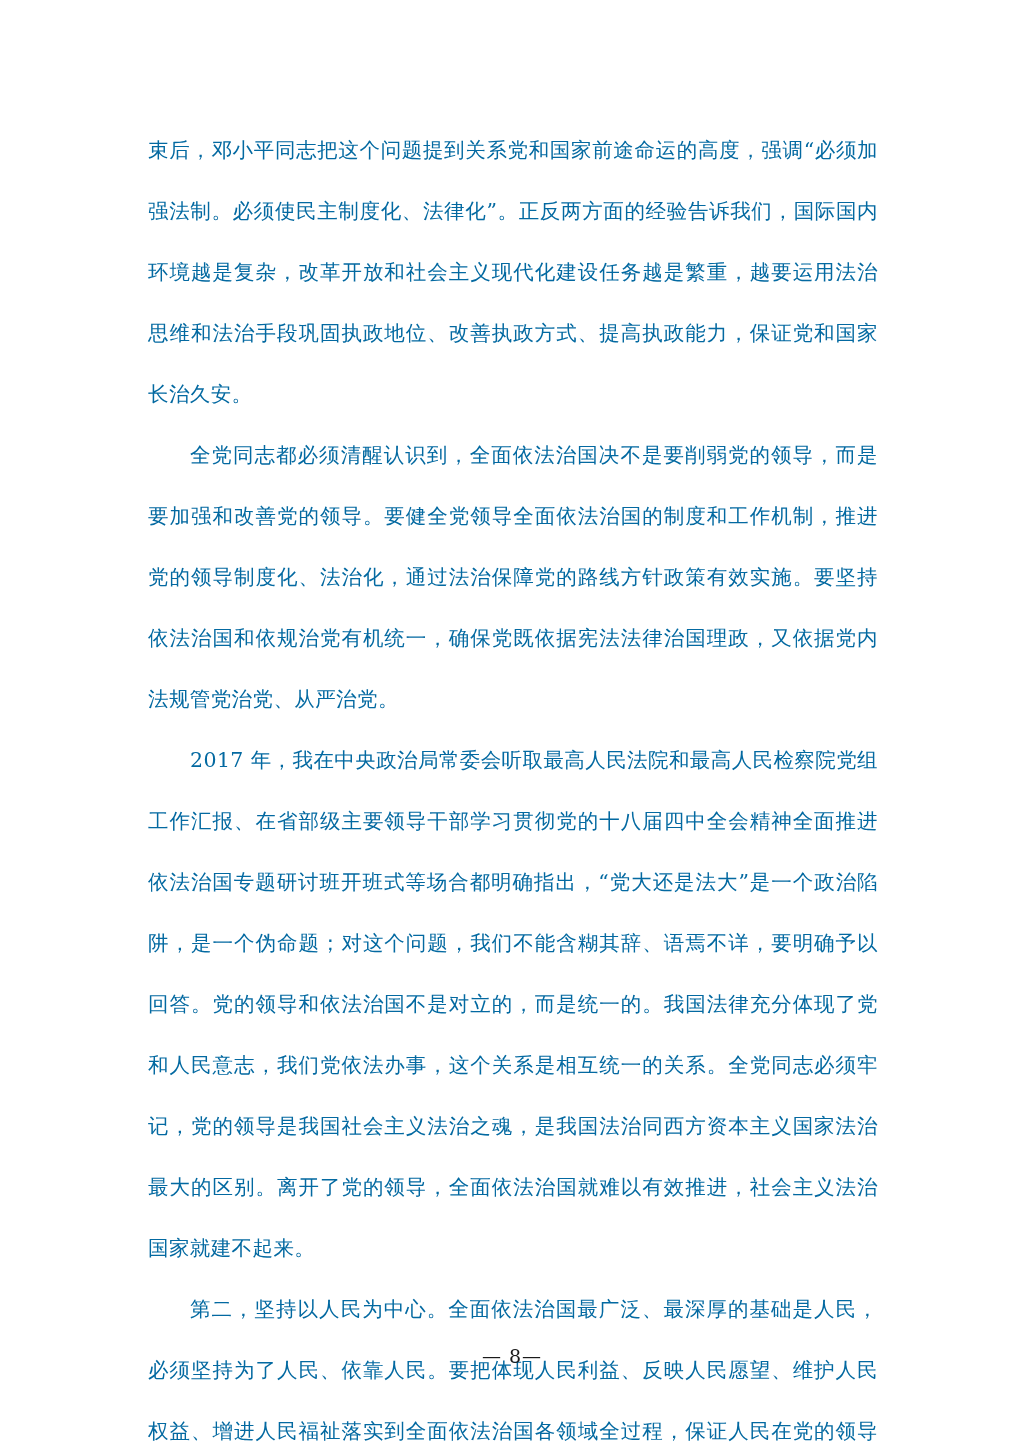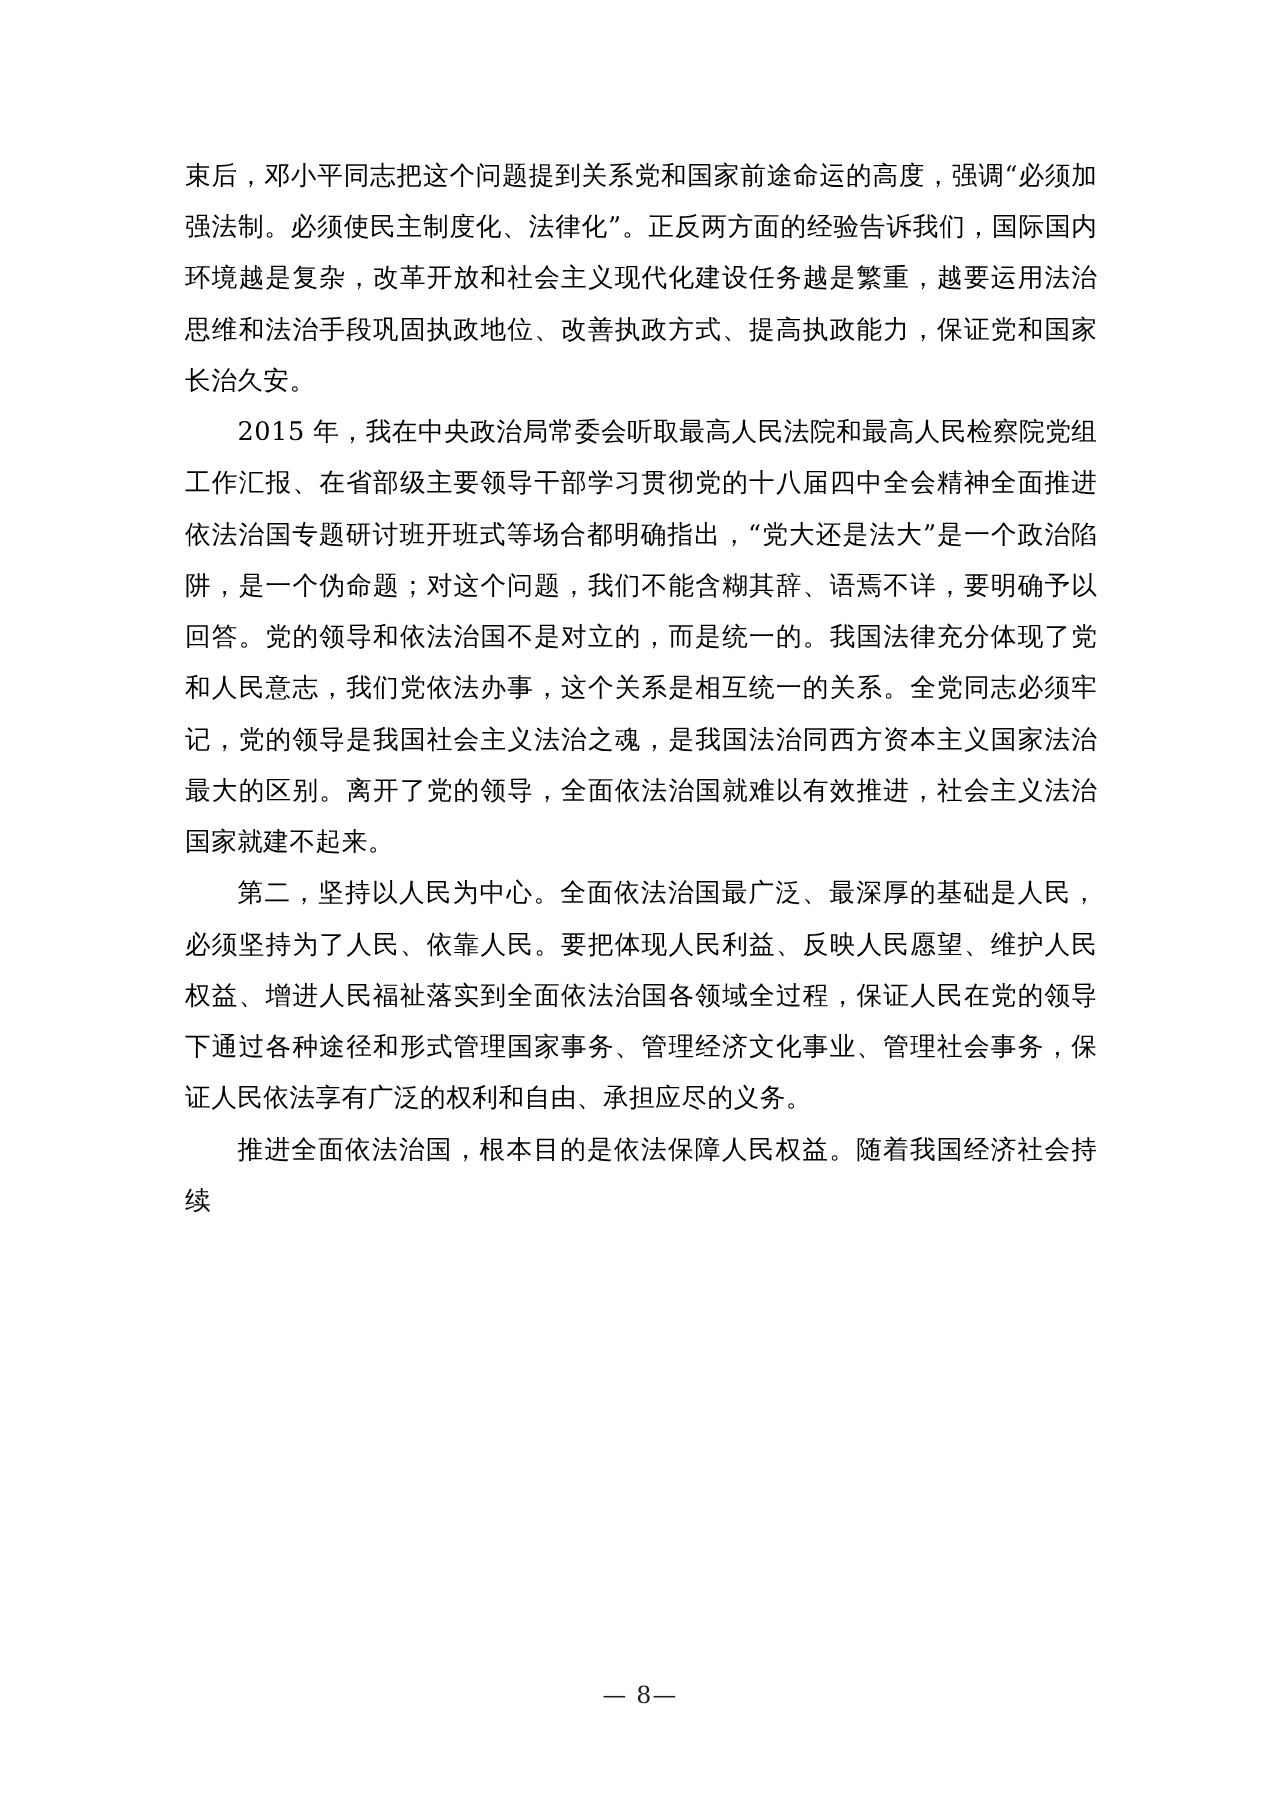--- a/index.html
+++ b/index.html
@@ -18,22 +18,22 @@
   }
   .content {
     position: absolute;
     left: 148px;
     top: 120px;
     width: 730px;
   }
   .para {
     font-family: "DejaVu Serif", "Liberation Serif", serif;
     font-size: 20.5px;
-    line-height: 41px;
-    color: #000000;
+    line-height: 61px;
+    color: #0369a1;
     text-align: justify;
     text-justify: inter-character;
     letter-spacing: 0.4px;
     margin: 0;
     word-break: break-all;
   }
   .para.indent {
     text-indent: 42px;
   }
   .footer {
@@ -47,18 +47,19 @@
     color: #1a1a1a;
     letter-spacing: 1px;
   }
 </style>
 </head>
 <body>
 
 <div class="page">
   <div class="content">
     <p class="para">束后，邓小平同志把这个问题提到关系党和国家前途命运的高度，强调“必须加强法制。必须使民主制度化、法律化”。正反两方面的经验告诉我们，国际国内环境越是复杂，改革开放和社会主义现代化建设任务越是繁重，越要运用法治思维和法治手段巩固执政地位、改善执政方式、提高执政能力，保证党和国家长治久安。</p>
-    <p class="para indent">2015 年，我在中央政治局常委会听取最高人民法院和最高人民检察院党组工作汇报、在省部级主要领导干部学习贯彻党的十八届四中全会精神全面推进依法治国专题研讨班开班式等场合都明确指出，“党大还是法大”是一个政治陷阱，是一个伪命题；对这个问题，我们不能含糊其辞、语焉不详，要明确予以回答。党的领导和依法治国不是对立的，而是统一的。我国法律充分体现了党和人民意志，我们党依法办事，这个关系是相互统一的关系。全党同志必须牢记，党的领导是我国社会主义法治之魂，是我国法治同西方资本主义国家法治最大的区别。离开了党的领导，全面依法治国就难以有效推进，社会主义法治国家就建不起来。</p>
+    <p class="para indent">全党同志都必须清醒认识到，全面依法治国决不是要削弱党的领导，而是要加强和改善党的领导。要健全党领导全面依法治国的制度和工作机制，推进党的领导制度化、法治化，通过法治保障党的路线方针政策有效实施。要坚持依法治国和依规治党有机统一，确保党既依据宪法法律治国理政，又依据党内法规管党治党、从严治党。</p>
+    <p class="para indent">2017 年，我在中央政治局常委会听取最高人民法院和最高人民检察院党组工作汇报、在省部级主要领导干部学习贯彻党的十八届四中全会精神全面推进依法治国专题研讨班开班式等场合都明确指出，“党大还是法大”是一个政治陷阱，是一个伪命题；对这个问题，我们不能含糊其辞、语焉不详，要明确予以回答。党的领导和依法治国不是对立的，而是统一的。我国法律充分体现了党和人民意志，我们党依法办事，这个关系是相互统一的关系。全党同志必须牢记，党的领导是我国社会主义法治之魂，是我国法治同西方资本主义国家法治最大的区别。离开了党的领导，全面依法治国就难以有效推进，社会主义法治国家就建不起来。</p>
     <p class="para indent">第二，坚持以人民为中心。全面依法治国最广泛、最深厚的基础是人民，必须坚持为了人民、依靠人民。要把体现人民利益、反映人民愿望、维护人民权益、增进人民福祉落实到全面依法治国各领域全过程，保证人民在党的领导下通过各种途径和形式管理国家事务、管理经济文化事业、管理社会事务，保证人民依法享有广泛的权利和自由、承担应尽的义务。</p>
     <p class="para indent">推进全面依法治国，根本目的是依法保障人民权益。随着我国经济社会持续</p>
   </div>
   <div class="footer">— 8—</div>
 </div>
 
 </body></html>

